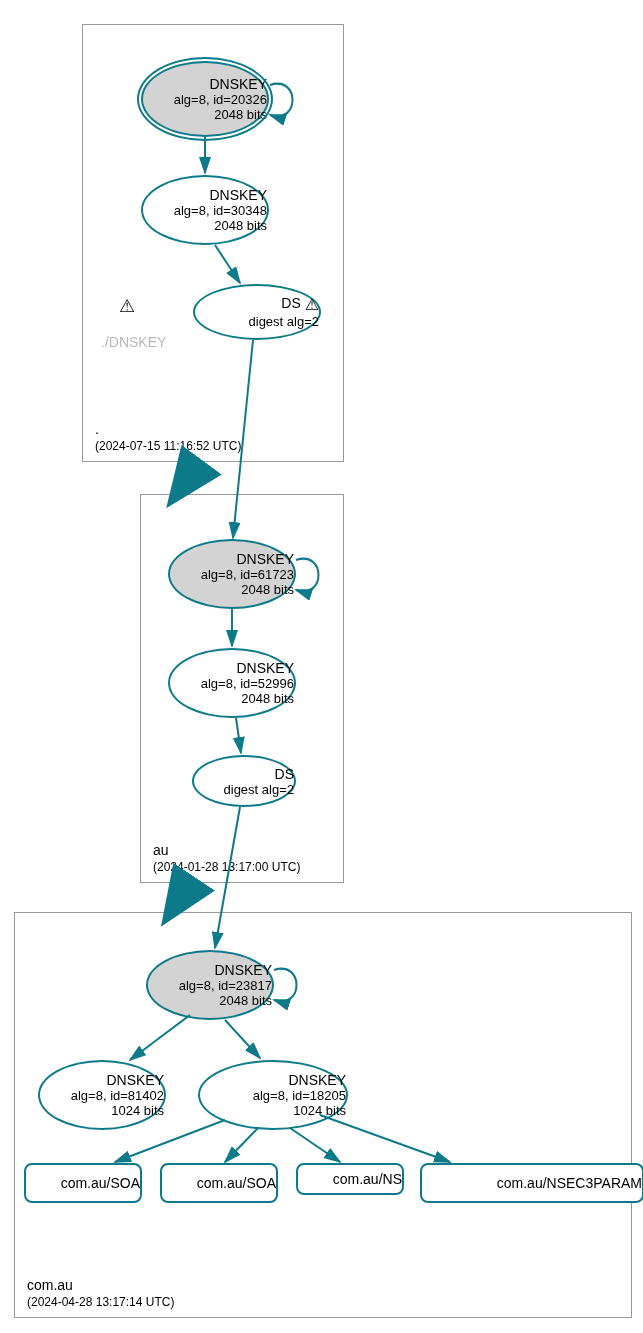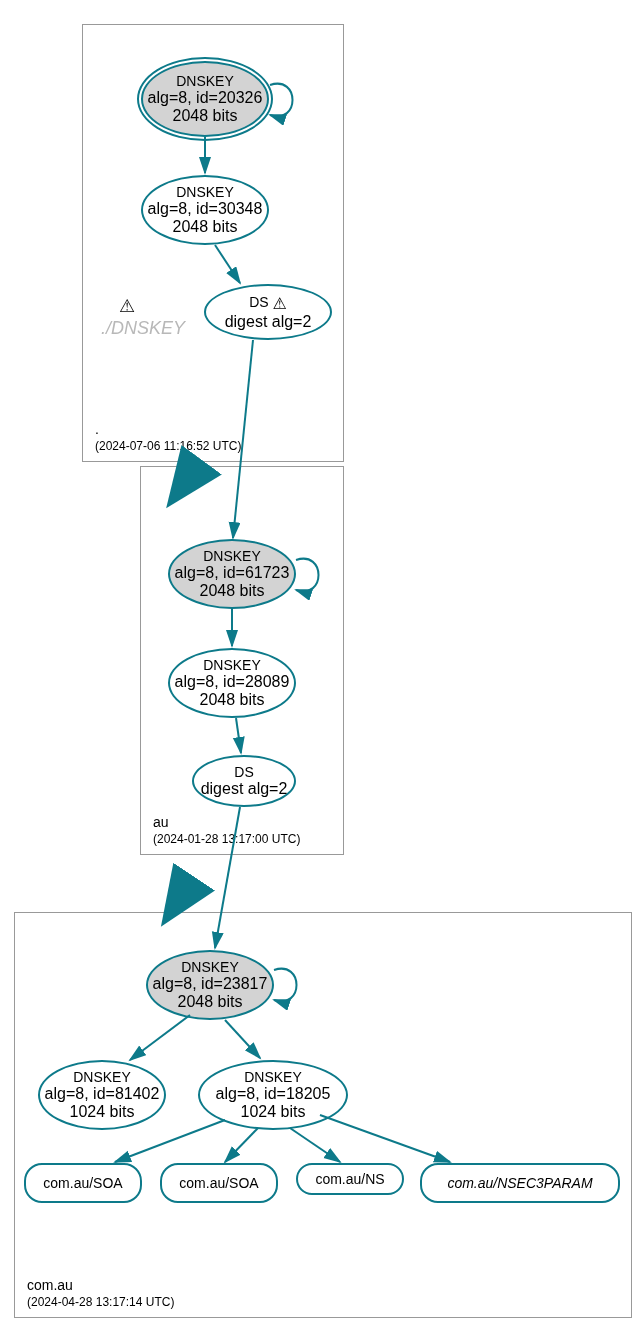--- a/index.html
+++ b/index.html
@@ -29,114 +29,114 @@
     display: block;
     font-size: 12px;
     margin-top: 2px;
   }
   .node {
     position: absolute;
     text-align: center;
     display: flex;
     flex-direction: column;
     justify-content: center;
-    align-items: center;
+    align-items: flex-end;
     box-sizing: border-box;
   }
   .ellipse {
     border: 2px solid #0d7a8a;
     border-radius: 50%;
     background: #fff;
   }
   .ellipse.ksk {
     background: #d3d3d3;
   }
   .ellipse.double::before {
     content: "";
     position: absolute;
     top: -6px; left: -6px; right: -6px; bottom: -6px;
     border: 2px solid #0d7a8a;
     border-radius: 50%;
   }
   .rect {
     border: 2px solid #0d7a8a;
-    border-radius: 18px;
+    border-radius: 8px;
     background: #fff;
   }
   .title {
     font-size: 14px;
   }
   .sub {
-    font-size: 16px;
+    font-size: 13px;
   }
   .warn-icon {
     display: inline-block;
     font-size: 16px;
     vertical-align: middle;
   }
   .ghost-label {
     position: absolute;
     color: #b8b8b8;
-    font-style: italic;
-    font-size: 18px;
+    font-size: 14px;
+    margin-top: 16px;
   }
   .ghost-warn {
     position: absolute;
     font-size: 18px;
   }
 </style>
 </head>
 <body>
 
 <div class="zone-box" style="left:82px; top:24px; width:262px; height:438px;">
   <div class="zone-label">
     <span class="name">.</span>
-    <span class="ts">(2024-07-06 11:16:52 UTC)</span>
+    <span class="ts">(2024-07-15 11:16:52 UTC)</span>
   </div>
 </div>
 
 <div class="node ellipse ksk double" style="left:141px; top:61px; width:128px; height:76px;">
   <span class="title">DNSKEY</span>
   <span class="sub">alg=8, id=20326</span>
   <span class="sub">2048 bits</span>
 </div>
 
 <div class="node ellipse" style="left:141px; top:175px; width:128px; height:70px;">
   <span class="title">DNSKEY</span>
   <span class="sub">alg=8, id=30348</span>
   <span class="sub">2048 bits</span>
 </div>
 
-<div class="node ellipse" style="left:204px; top:284px; width:128px; height:56px;">
+<div class="node ellipse" style="left:193px; top:284px; width:128px; height:56px;">
   <span class="title">
     <span>DS</span>
     <span class="warn-icon">⚠</span>
   </span>
   <span class="sub">digest alg=2</span>
 </div>
 
 <span class="ghost-warn" style="left:119px; top:295px;">⚠</span>
 <span class="ghost-label" style="left:101px; top:318px;">./DNSKEY</span>
 
-<div class="zone-box" style="left:140px; top:466px; width:204px; height:389px;">
+<div class="zone-box" style="left:140px; top:494px; width:204px; height:389px;">
   <div class="zone-label">
     <span class="name">au</span>
     <span class="ts">(2024-01-28 13:17:00 UTC)</span>
   </div>
 </div>
 
 <div class="node ellipse ksk" style="left:168px; top:539px; width:128px; height:70px;">
   <span class="title">DNSKEY</span>
   <span class="sub">alg=8, id=61723</span>
   <span class="sub">2048 bits</span>
 </div>
 
 <div class="node ellipse" style="left:168px; top:648px; width:128px; height:70px;">
   <span class="title">DNSKEY</span>
-  <span class="sub">alg=8, id=28089</span>
+  <span class="sub">alg=8, id=52996</span>
   <span class="sub">2048 bits</span>
 </div>
 
 <div class="node ellipse" style="left:192px; top:755px; width:104px; height:52px;">
   <span class="title">DS</span>
   <span class="sub">digest alg=2</span>
 </div>
 
 <div class="zone-box" style="left:14px; top:912px; width:618px; height:406px;">
   <div class="zone-label">
@@ -165,21 +165,21 @@
 
 <div class="node rect" style="left:24px; top:1163px; width:118px; height:40px;">
   <span class="title">com.au/SOA</span>
 </div>
 <div class="node rect" style="left:160px; top:1163px; width:118px; height:40px;">
   <span class="title">com.au/SOA</span>
 </div>
 <div class="node rect" style="left:296px; top:1163px; width:108px; height:32px;">
   <span class="title">com.au/NS</span>
 </div>
-<div class="node rect" style="left:420px; top:1163px; width:200px; height:40px;font-style:italic;">
+<div class="node rect" style="left:420px; top:1163px; width:224px; height:40px;">
   <span class="title">com.au/NSEC3PARAM</span>
 </div>
 
 <svg width="643" height="1333" style="position:absolute; left:0; top:0; pointer-events:none;">
   <defs>
     <marker id="ah" markerWidth="10" markerHeight="10" refX="8" refY="3" orient="auto">
       <path d="M0,0 L9,3 L0,6 Z" fill="#0d7a8a"></path>
     </marker>
     <marker id="ahbig" markerWidth="14" markerHeight="14" refX="8" refY="5" orient="auto">
       <path d="M0,0 L12,5 L0,10 Z" fill="#0d7a8a"></path>

